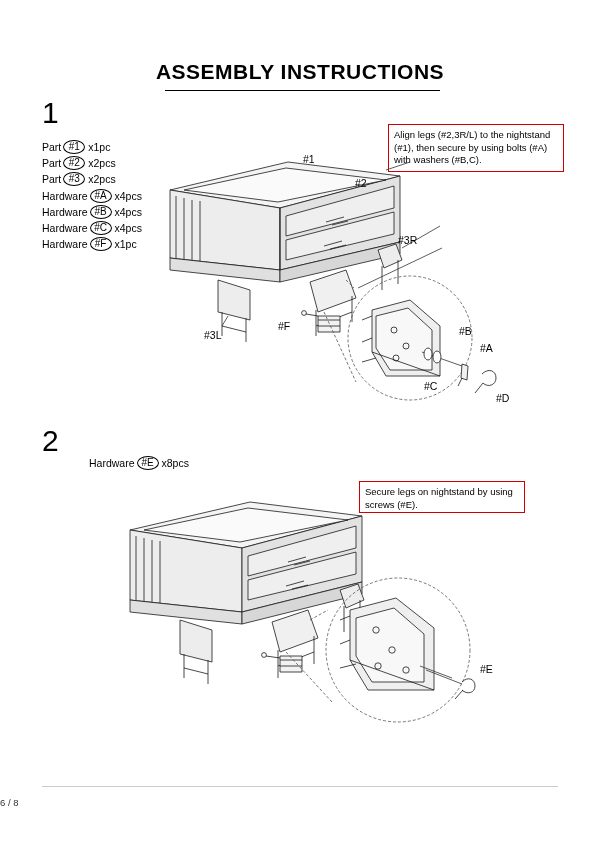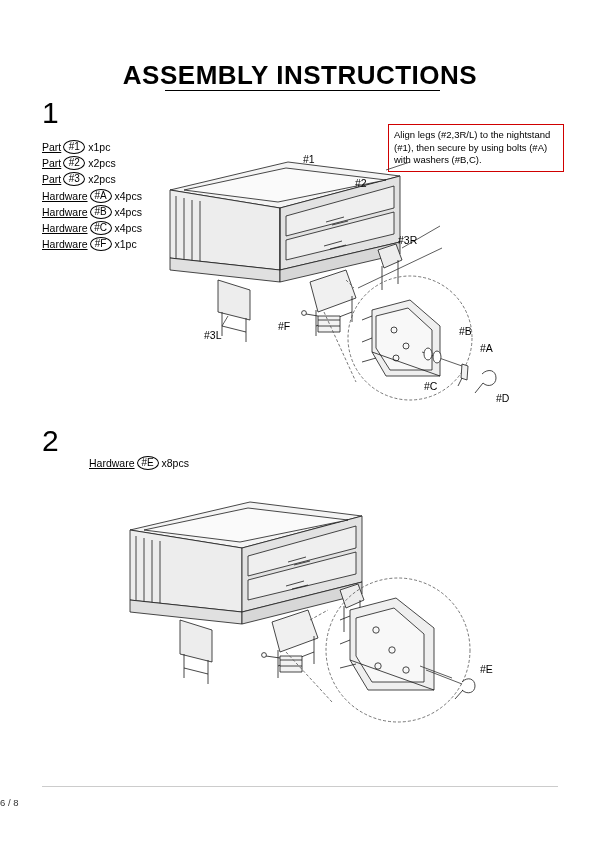--- a/index.html
+++ b/index.html
@@ -21,21 +21,21 @@
     width: 600px;
     height: 849px;
     background: #fff;
   }
   
   .title {
     position: absolute;
     left: 0; top: 60px;
     width: 600px;
     text-align: center;
-    font-size: 26px;
+    font-size: 21px;
     font-weight: bold;
     letter-spacing: 0.5px;
   }
   .title-underline {
     position: absolute;
     left: 165px;
     top: 90px;
     width: 275px;
     height: 1px;
     background: #000;
@@ -55,21 +55,21 @@
     position: absolute;
     font-size: 10.5px;
     line-height: 16.2px;
   }
   #parts1 { left: 42px; top: 139px; }
   #parts2 { left: 42px; top: 455px; padding-left: 47px; }
   .part-row {
     white-space: nowrap;
     display: block;
   }
-  .part-label { display: inline-block; text-decoration: underline; }
+  .part-label { display: inline-block; }
   .circ {
     display: inline-block;
     border: 1px solid #000;
     border-radius: 50%;
     padding: 0 2px;
     min-width: 16px;
     text-align: center;
     font-size: 10px;
     line-height: 12px;
     margin: 0 3px 0 2px;
@@ -237,20 +237,21 @@
   <div class="lbl" style="left:496px; top:392px;">#D</div>
 
   <div class="step-num" id="step2-num">2</div>
 
   <div class="parts-list" id="parts2">
     <span class="part-row">
       <span class="part-label">Hardware</span><span class="circ">#E</span><span>x8pcs</span>
     </span>
   </div>
 
+  <div class="callout" id="callout2">Secure legs on nightstand by using screws (#E).</div>
 
   <div class="figure" id="fig2">
     <svg width="420" height="270" viewBox="0 0 420 270">
       <g fill="none" stroke="#1a1a1a" stroke-width="0.8" stroke-linejoin="round">
 
         <polygon points="20,60 140,32 252,46 132,78" fill="#f4f4f4"></polygon>
         <polygon points="20,60 132,78 132,142 20,130" fill="#ededed"></polygon>
         <polygon points="132,78 252,46 252,112 132,142" fill="#e2e2e2"></polygon>
         <polygon points="34,60 138,38 238,50 130,72" fill="#fafafa"></polygon>
         <polygon points="138,86 246,56 246,78 138,106" fill="#efefef"></polygon>

